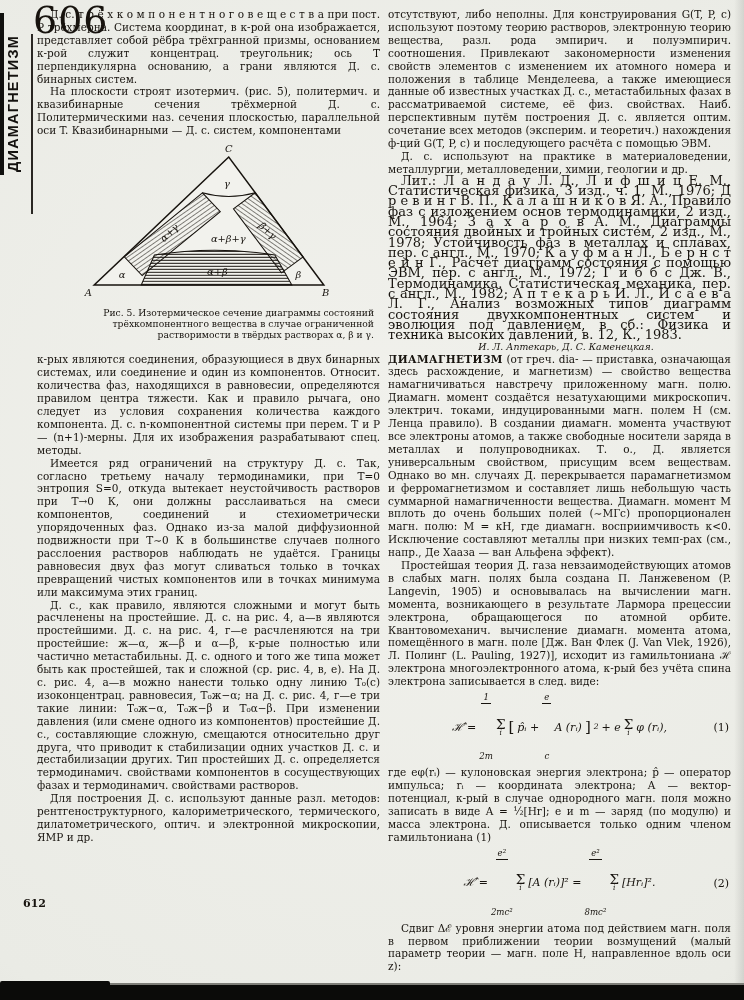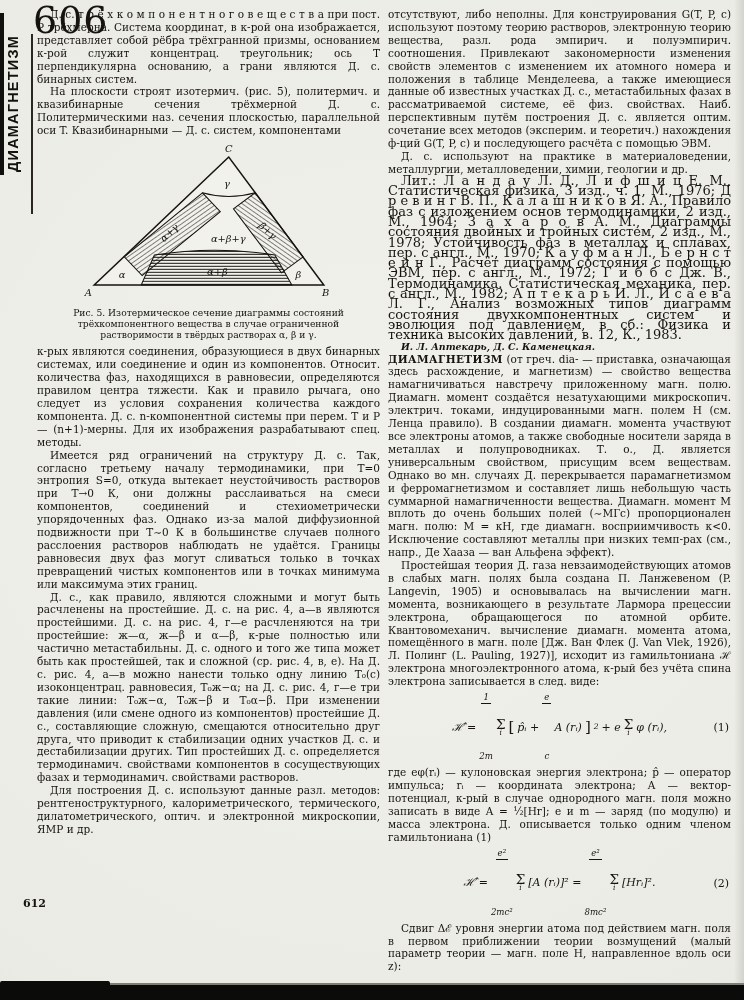--- a/index.html
+++ b/index.html
@@ -29,25 +29,25 @@
 
   .col{position:absolute;top:8px;width:343px;font-size:10.5px;line-height:12.9px;
     text-align:justify;height:968px;overflow:hidden;}
   .col-left{left:37px;}
   .col-right{left:388px;}
   .col p{margin:0;text-indent:13px;}
   .col p.noind{text-indent:0;}
 
   figure{margin:5px 0 3px;padding:0;}
   .fig-svg-wrap{width:256px;margin:0 auto;}
-  figcaption{font-size:9.2px;line-height:10.8px;text-align:center;
-    text-indent:0;margin:3px 6px 5px;}
+  figcaption{font-size:9.2px;line-height:10.8px;text-align:right;
+    text-indent:0;margin:3px 6px 13px;}
 
   .lit{font-size:13px;line-height:10.3px;}
-  .attrib{text-align:left;font-style:italic;font-size:9.4px;line-height:12px;text-indent:0;font-weight:bold;}
+  .attrib{text-align:center;font-style:italic;font-size:9.4px;line-height:12px;text-indent:0;}
   .headword{font-weight:bold;letter-spacing:.4px;}
 
   .formula{position:relative;display:flex;align-items:center;justify-content:center;
     gap:3px;margin:5px 0;font-size:11px;font-style:italic;padding:0 26px;
     text-indent:0;line-height:1;}
   .frac{display:inline-flex;flex-direction:column;align-items:center;font-size:8.6px;line-height:1.05;}
   .frac .num{border-bottom:1px solid #17130e;padding:0 2px 1px;}
   .frac .den{padding-top:1px;margin-top:47px;}
   .sum{display:inline-flex;flex-direction:column;align-items:center;line-height:.9;}
   .sum .sg{font-size:13.5px;font-style:normal;}

